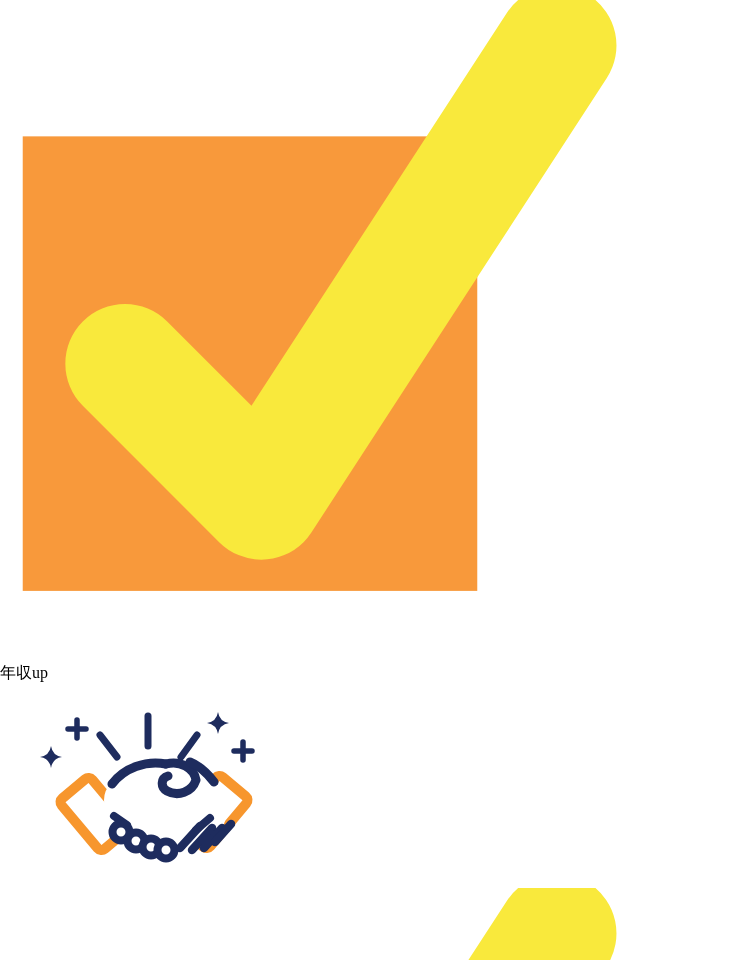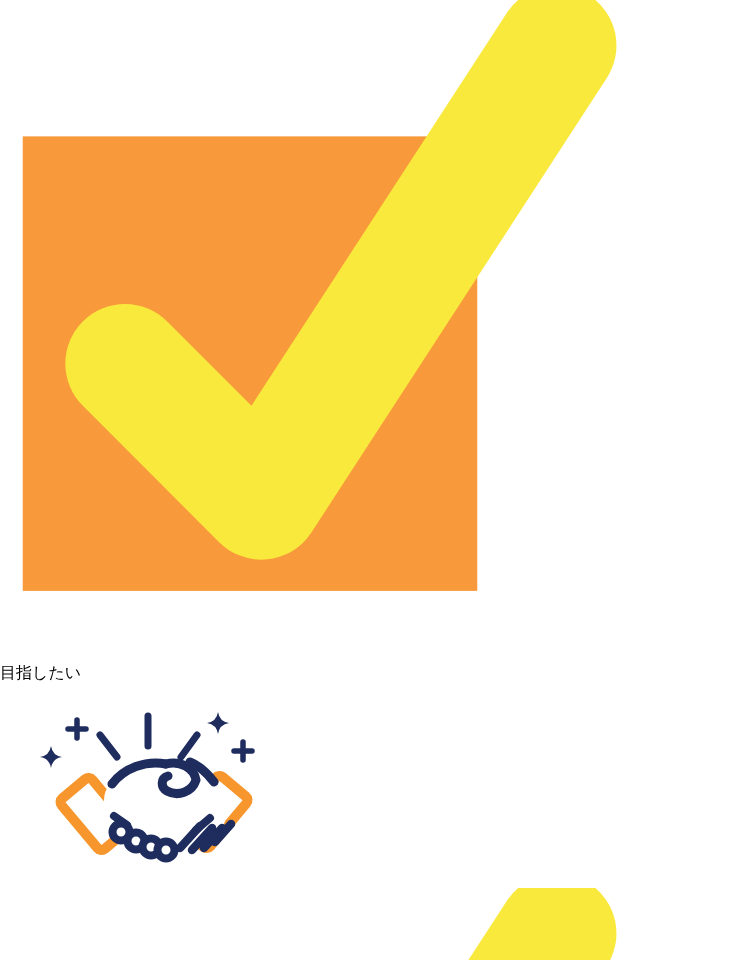--- a/index.html
+++ b/index.html
@@ -48,21 +48,21 @@
 <body>
 
 <div class="page">
 
   <div class="card row1" id="card-1">
     <svg class="checkbox" viewBox="0 0 66 58">
       <rect x="2" y="12" width="40" height="40" fill="#F8993B"></rect>
       <polyline points="11,32 23,44 49,4" fill="none" stroke="#F9E93C" stroke-width="10.5" stroke-linecap="round" stroke-linejoin="round"></polyline>
     </svg>
     <div class="title">
-      <div class="line"><span>目指したい</span></div>
+      <div class="line"><span>年収up</span></div>
     </div>
     <div class="icon-area">
       <svg viewBox="0 0 300 200" width="300" height="200">
         <g stroke="#1E2C5E" stroke-width="7" stroke-linecap="round" fill="none">
           <path d="M148,32 L148,62"></path>
           <path d="M100,51 L117,73"></path>
           <path d="M197,51 L181,73"></path>
         </g>
         <g stroke="#1E2C5E" stroke-width="5.5" stroke-linecap="round" fill="none">
           <path d="M77,36 L77,54 M68,45 L86,45"></path>

